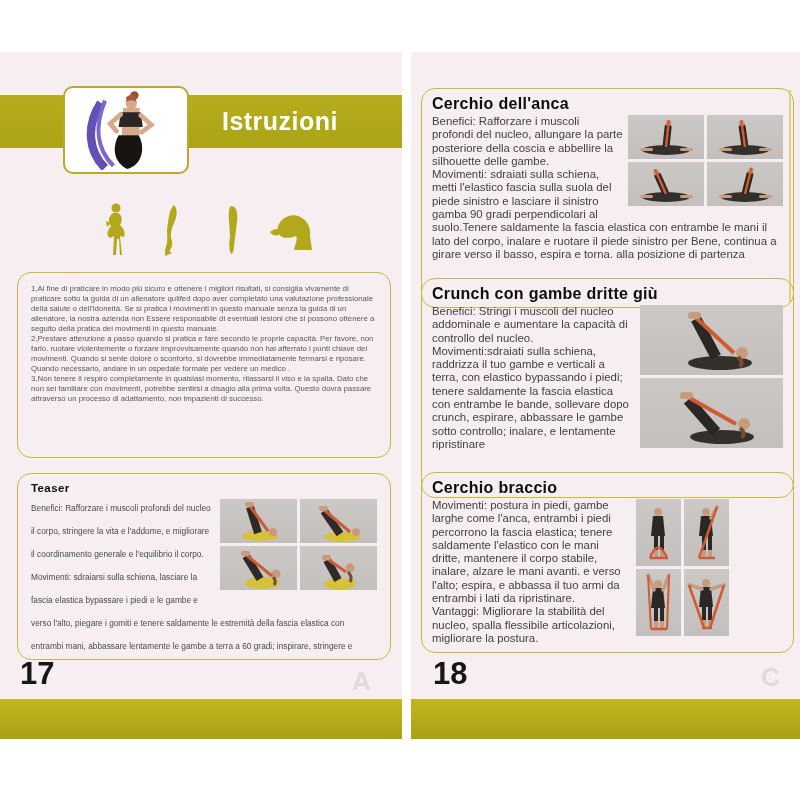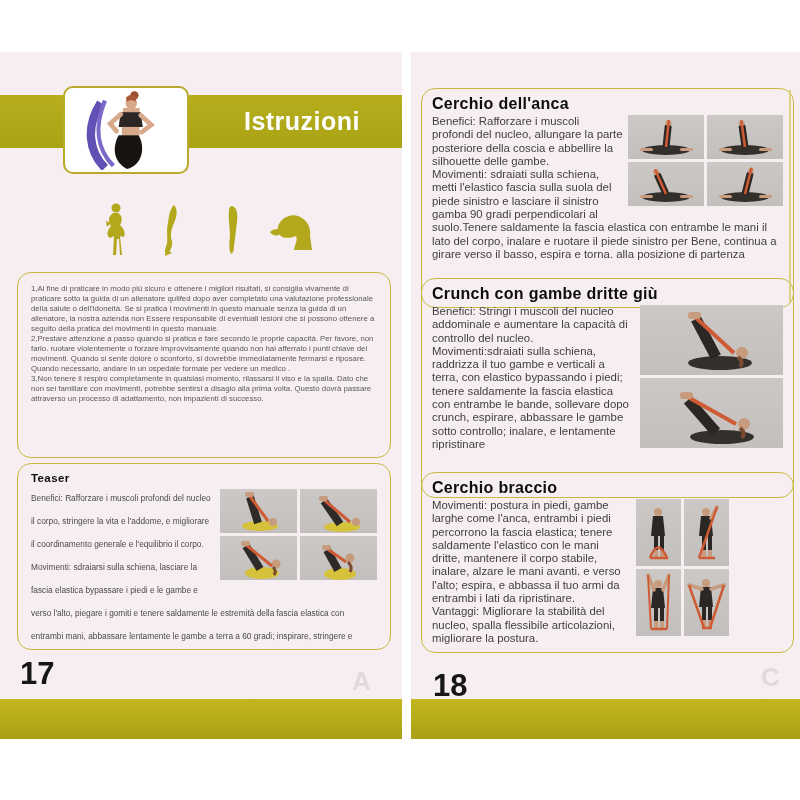--- a/index.html
+++ b/index.html
@@ -10,34 +10,34 @@
   }
   .page{position:absolute;top:52px;height:687px;background:#f6eef0;}
   #page-left{left:0;width:402px;}
   #page-right{left:411px;width:389px;}
 
   
   .header-band{position:absolute;left:0;top:43px;width:100%;height:53px;
     background:linear-gradient(#b6ae1d,#aaa315);}
   .header-photo-box{position:absolute;left:63px;top:34px;width:122px;height:84px;
     background:#fff;border:2px solid #b9a92c;border-radius:10px;z-index:2;overflow:hidden;}
-  .header-title{position:absolute;left:202px;top:43px;width:200px;height:53px;
+  .header-title{position:absolute;left:180px;top:43px;width:200px;height:53px;
     display:flex;align-items:center;justify-content:center;
     color:#fff;font-size:25px;font-weight:bold;letter-spacing:.5px;z-index:2;}
 
   
   .icon{position:absolute;}
 
   
   .box{position:absolute;border:1.5px solid #c9b944;border-radius:14px;
     background:transparent;box-sizing:border-box;overflow:hidden;}
   #notes-box{left:17px;top:220px;width:374px;height:186px;padding:11px 13px;}
   #notes-box p{margin:0;font-size:7.8px;line-height:10px;color:#595959;}
 
-  #teaser-box{left:17px;top:411px;width:374px;height:187px;padding:8px 13px;}
+  #teaser-box{left:17px;top:421px;width:374px;height:187px;padding:8px 13px;}
   #teaser-box h3{margin:0 0 3px 0;font-size:11.5px;color:#101010;letter-spacing:.4px;}
   #teaser-box p{margin:0;font-size:8.3px;line-height:23px;color:#4a4a4a;}
 
   .section{left:10px;width:373px;padding:6px 10px;}
   #sec-anca{top:36px;height:220px;}
   #sec-crunch{top:226px;height:220px;}
   #sec-braccio{top:420px;height:181px;}
   .section h3{margin:0 0 2px 0;font-size:16px;color:#0d0d0d;letter-spacing:.3px;}
   .section p{margin:0;font-size:11.4px;line-height:13.3px;color:#414141;}
 
@@ -45,21 +45,21 @@
   .grid{float:right;display:grid;gap:3px;}
   .cell{background:linear-gradient(#cbc8c6,#c2bfbd);overflow:hidden;}
   .cell svg{display:block;width:100%;height:100%;}
   #anca-grid{grid-template-columns:76px 76px;grid-auto-rows:44px;margin:0 0 4px 5px;}
   #crunch-grid{grid-template-columns:143px;grid-auto-rows:70px;margin:0 0 4px 7px;}
   #braccio-grid{grid-template-columns:45px 45px;grid-auto-rows:67px;margin:0 54px 4px 8px;}
   #teaser-grid{grid-template-columns:77px 77px;grid-auto-rows:44px;margin:2px 0 4px 6px;}
 
   .page-number{position:absolute;top:606px;font-size:31px;font-weight:bold;color:#161616;line-height:1;}
   #page-left .page-number{left:20px;}
-  #page-right .page-number{left:22px;margin-top:12px;}
+  #page-right .page-number{left:22px;}
 
   .bottom-band{position:absolute;left:0;top:647px;width:100%;height:40px;
     background:linear-gradient(#c3b61e,#aaa015);}
 
   .watermark{position:absolute;font-size:26px;font-weight:bold;color:rgba(190,175,190,.35);}
   #page-edge-line{position:absolute;left:378px;top:38px;width:2px;height:212px;
     background:#d5c95e;opacity:.75;}
 </style>
 </head>
 <body>

